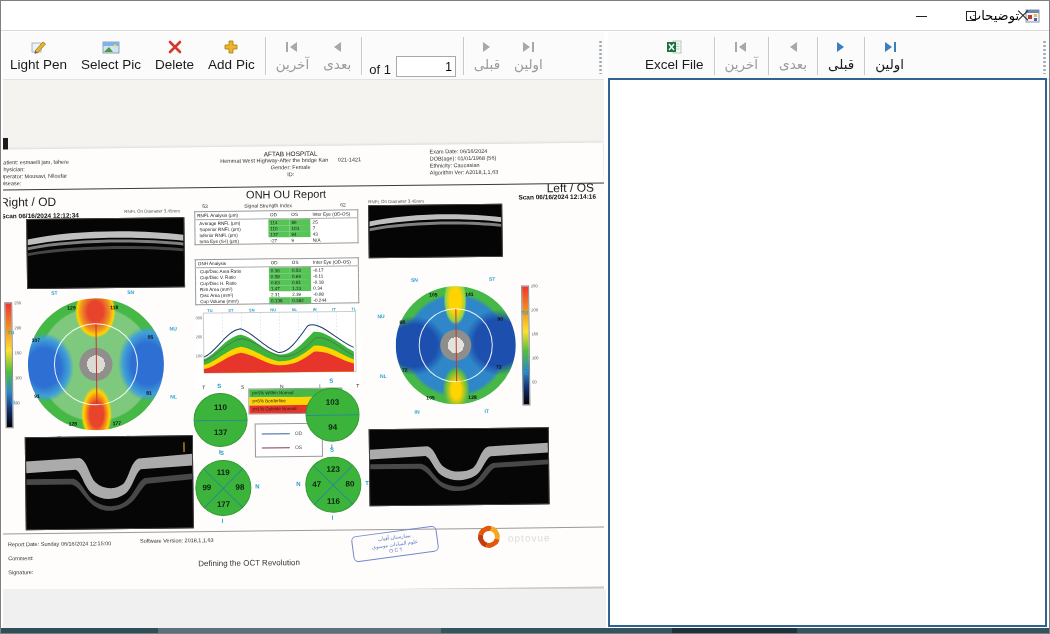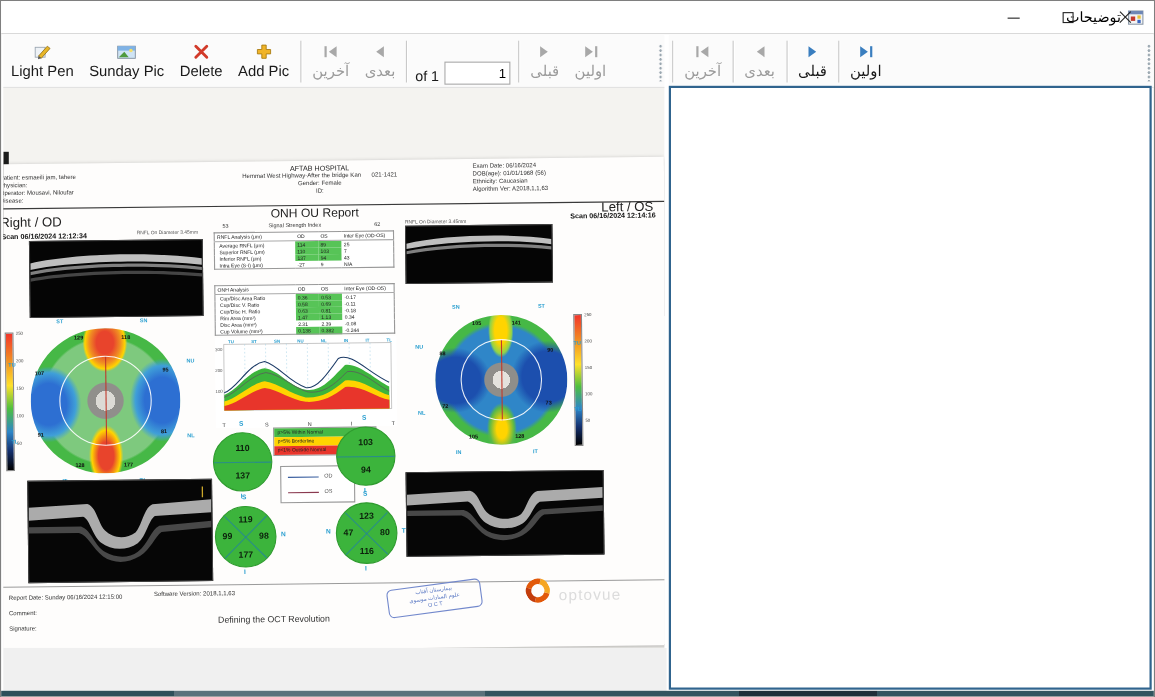--- a/index.html
+++ b/index.html
@@ -106,21 +106,21 @@
   .eyec .cl{position:absolute;background:rgba(36,130,160,.75);}
   .eyec .num{position:absolute;font-size:8px;font-weight:bold;color:#0c200c;width:100%;text-align:center;}
   .eyec .numside{position:absolute;font-size:8px;font-weight:bold;color:#0c200c;top:50%;margin-top:-5px;}
   .clab{position:absolute;font-size:6px;font-weight:bold;color:#2a9fd0;}
 
   
   .foot-text{position:absolute;font-size:5.5px;color:#333;}
   .tagline{position:absolute;font-size:8px;color:#333;}
   .stamp{position:absolute;left:352px;top:386px;width:86px;border:1px solid #7288cc;border-radius:5px;transform:rotate(-7deg);color:#5a79c4;font-size:5px;line-height:6.5px;text-align:center;padding:2px;direction:rtl;}
   .logo-ring{position:absolute;left:478px;top:382px;width:22px;height:22px;border-radius:50%;border:5px solid #e2590a;border-right-color:#f5a623;border-left-color:#c33d0c;transform:rotate(-30deg);}
-  .brand{position:absolute;left:508px;top:389px;font-size:14px;color:#dcdcdc;letter-spacing:1px;}
+  .brand{position:absolute;left:508px;top:389px;font-size:10px;color:#dcdcdc;letter-spacing:1px;}
 
   
   .rt-box{position:absolute;left:607px;top:77px;width:439px;height:549px;background:#fff;border:2px solid #30648e;}
   .bottom-strip{position:absolute;left:0;right:0;bottom:0;height:5px;background:linear-gradient(90deg,#2e4f5a 0 15%,#5a717b 15% 42%,#33545f 42% 64%,#20303a 64% 76%,#33545f 76% 100%);}
 </style>
 </head>
 <body>
 
 <div id="window">
 
@@ -159,21 +159,21 @@
     </div>
     <div class="tbtn">
       <span class="ic">
         <svg width="20" height="16" viewBox="0 0 20 16">
           <rect x="2" y="3" width="16" height="11" fill="#cfe4f5" stroke="#7d8c9a" stroke-width="0.8"></rect>
           <rect x="2" y="3" width="16" height="4" fill="#7fb2e5"></rect>
           <path d="M3,13 L8,8 L12,13 Z" fill="#4f9a3f"></path>
           <circle cx="14" cy="7" r="1.6" fill="#f4df6a"></circle>
         </svg>
       </span>
-      <span>Sunday Pic</span>
+      <span>Select Pic</span>
     </div>
     <div class="tbtn">
       <span class="ic">
         <svg width="16" height="16" viewBox="0 0 16 16">
           <path d="M3,3 L13,13 M13,3 L3,13" stroke="#d23a2a" stroke-width="2.6" stroke-linecap="round"></path>
         </svg>
       </span>
       <span>Delete</span>
     </div>
     <div class="tbtn">
@@ -222,20 +222,33 @@
             <path d="M2,1 L9,6 L2,11 Z" fill="currentColor"></path>
             <rect x="11" y="1" width="2" height="10" fill="currentColor"></rect>
           </svg>
       </span>
       <span>اولین</span>
     </div>
     <div class="grip" style="right:2px"></div>
   </div>
 
   <div class="toolbar right">
+    <div class="tbtn" style="margin-left:30px">
+      <span class="ic">
+        <svg width="17" height="16" viewBox="0 0 17 16">
+          <rect x="7" y="2" width="8" height="12" fill="#f6f8f6" stroke="#9bb3a4" stroke-width="0.7"></rect>
+          <line x1="8.5" y1="5" x2="13.5" y2="5" stroke="#9fc4ae" stroke-width="0.8"></line>
+          <line x1="8.5" y1="7.5" x2="13.5" y2="7.5" stroke="#9fc4ae" stroke-width="0.8"></line>
+          <line x1="8.5" y1="10" x2="13.5" y2="10" stroke="#9fc4ae" stroke-width="0.8"></line>
+          <rect x="1" y="3" width="9" height="10" fill="#1e7145"></rect>
+          <path d="M3,5 L8,11 M8,5 L3,11" stroke="#fff" stroke-width="1.4"></path>
+        </svg>
+      </span>
+      <span>Excel File</span>
+    </div>
     <div class="tsep"></div>
     <div class="tbtn nav disabled rtl-lb">
       <span class="ic">
         <svg width="14" height="12" viewBox="0 0 14 12">
             <rect x="1" y="1" width="2" height="10" fill="currentColor"></rect>
             <path d="M12,1 L5,6 L12,11 Z" fill="currentColor"></path>
           </svg>
       </span>
       <span>آخرین</span>
     </div>

